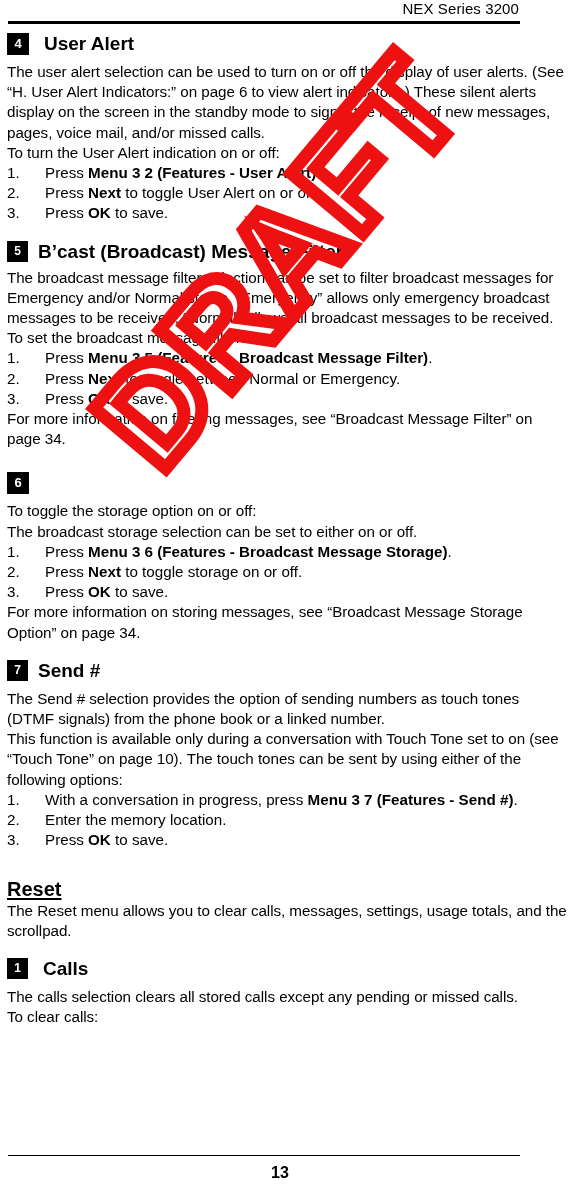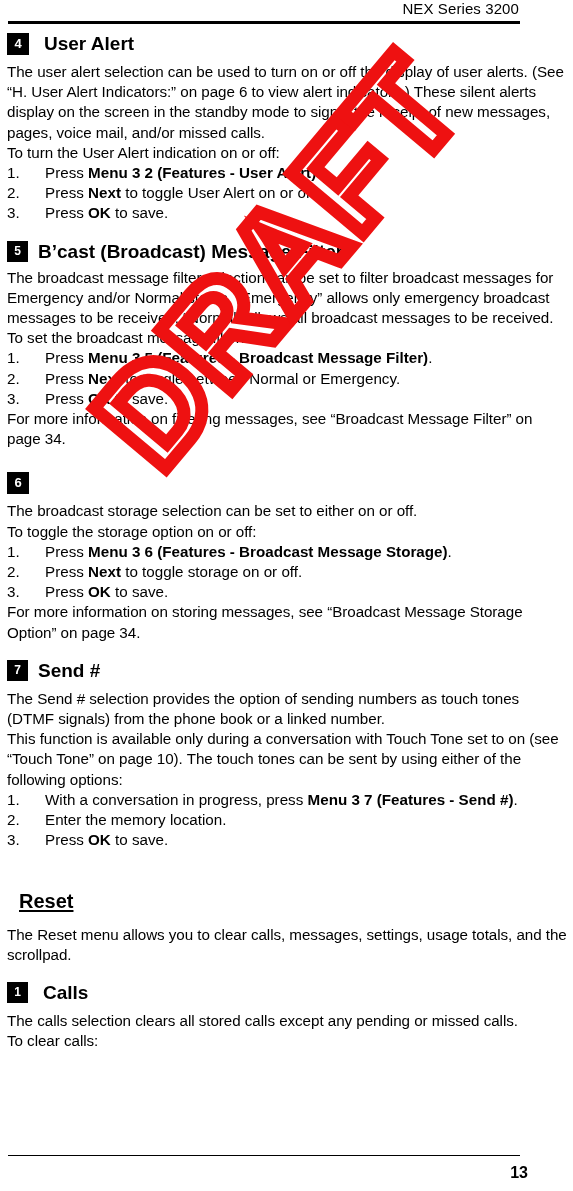--- a/index.html
+++ b/index.html
@@ -56,21 +56,21 @@
     right: 8px;
     top: 1155px;
     height: 1px;
     background: #000000;
   }
   .footer-pageno {
     position: absolute;
     left: 0px;
     right: 0px;
     top: 1163px;
-    text-align: right;
+    text-align: center;
     font-size: 16px;
     font-weight: bold;
     line-height: 20px;
     padding-left: 32px;
   }
 
   
   .content {
     position: absolute;
     left: 7px;
@@ -134,21 +134,21 @@
     flex: 0 0 auto;
     width: 38px;
   }
   .list li .txt {
     flex: 1 1 auto;
   }
 
   b, .b { font-weight: bold; }
 
   .h1-reset {
-    margin: 12px;
+    margin: 0;
     font-size: 20px;
     font-weight: bold;
     line-height: 24px;
     text-decoration: underline;
     text-underline-offset: 2px;
   }
 
   .sp-4  { height: 4px; }
   .sp-6  { height: 6px; }
   .sp-16 { height: 16px; }
@@ -241,22 +241,22 @@
       </li>
     </ol>
     <p class="para">For more information on filtering messages, see “Broadcast Message Filter” on page 34.</p>
 
     <div class="sp-22"></div>
 
     <div class="sec-heading">
       <span class="badge">6</span>
     </div>
     <div class="sp-6"></div>
+    <p class="para">To toggle the storage option on or off:</p>
     <p class="para">The broadcast storage selection can be set to either on or off.</p>
-    <p class="para">To toggle the storage option on or off:</p>
     <ol class="list">
       <li>
         <span class="num">1.</span>
         <span class="txt"><span>Press </span><b>Menu 3 6 (Features - Broadcast Message Storage)</b><span>.</span></span>
       </li>
       <li>
         <span class="num">2.</span>
         <span class="txt"><span>Press </span><b>Next</b><span> to toggle storage on or off.</span></span>
       </li>
       <li>

